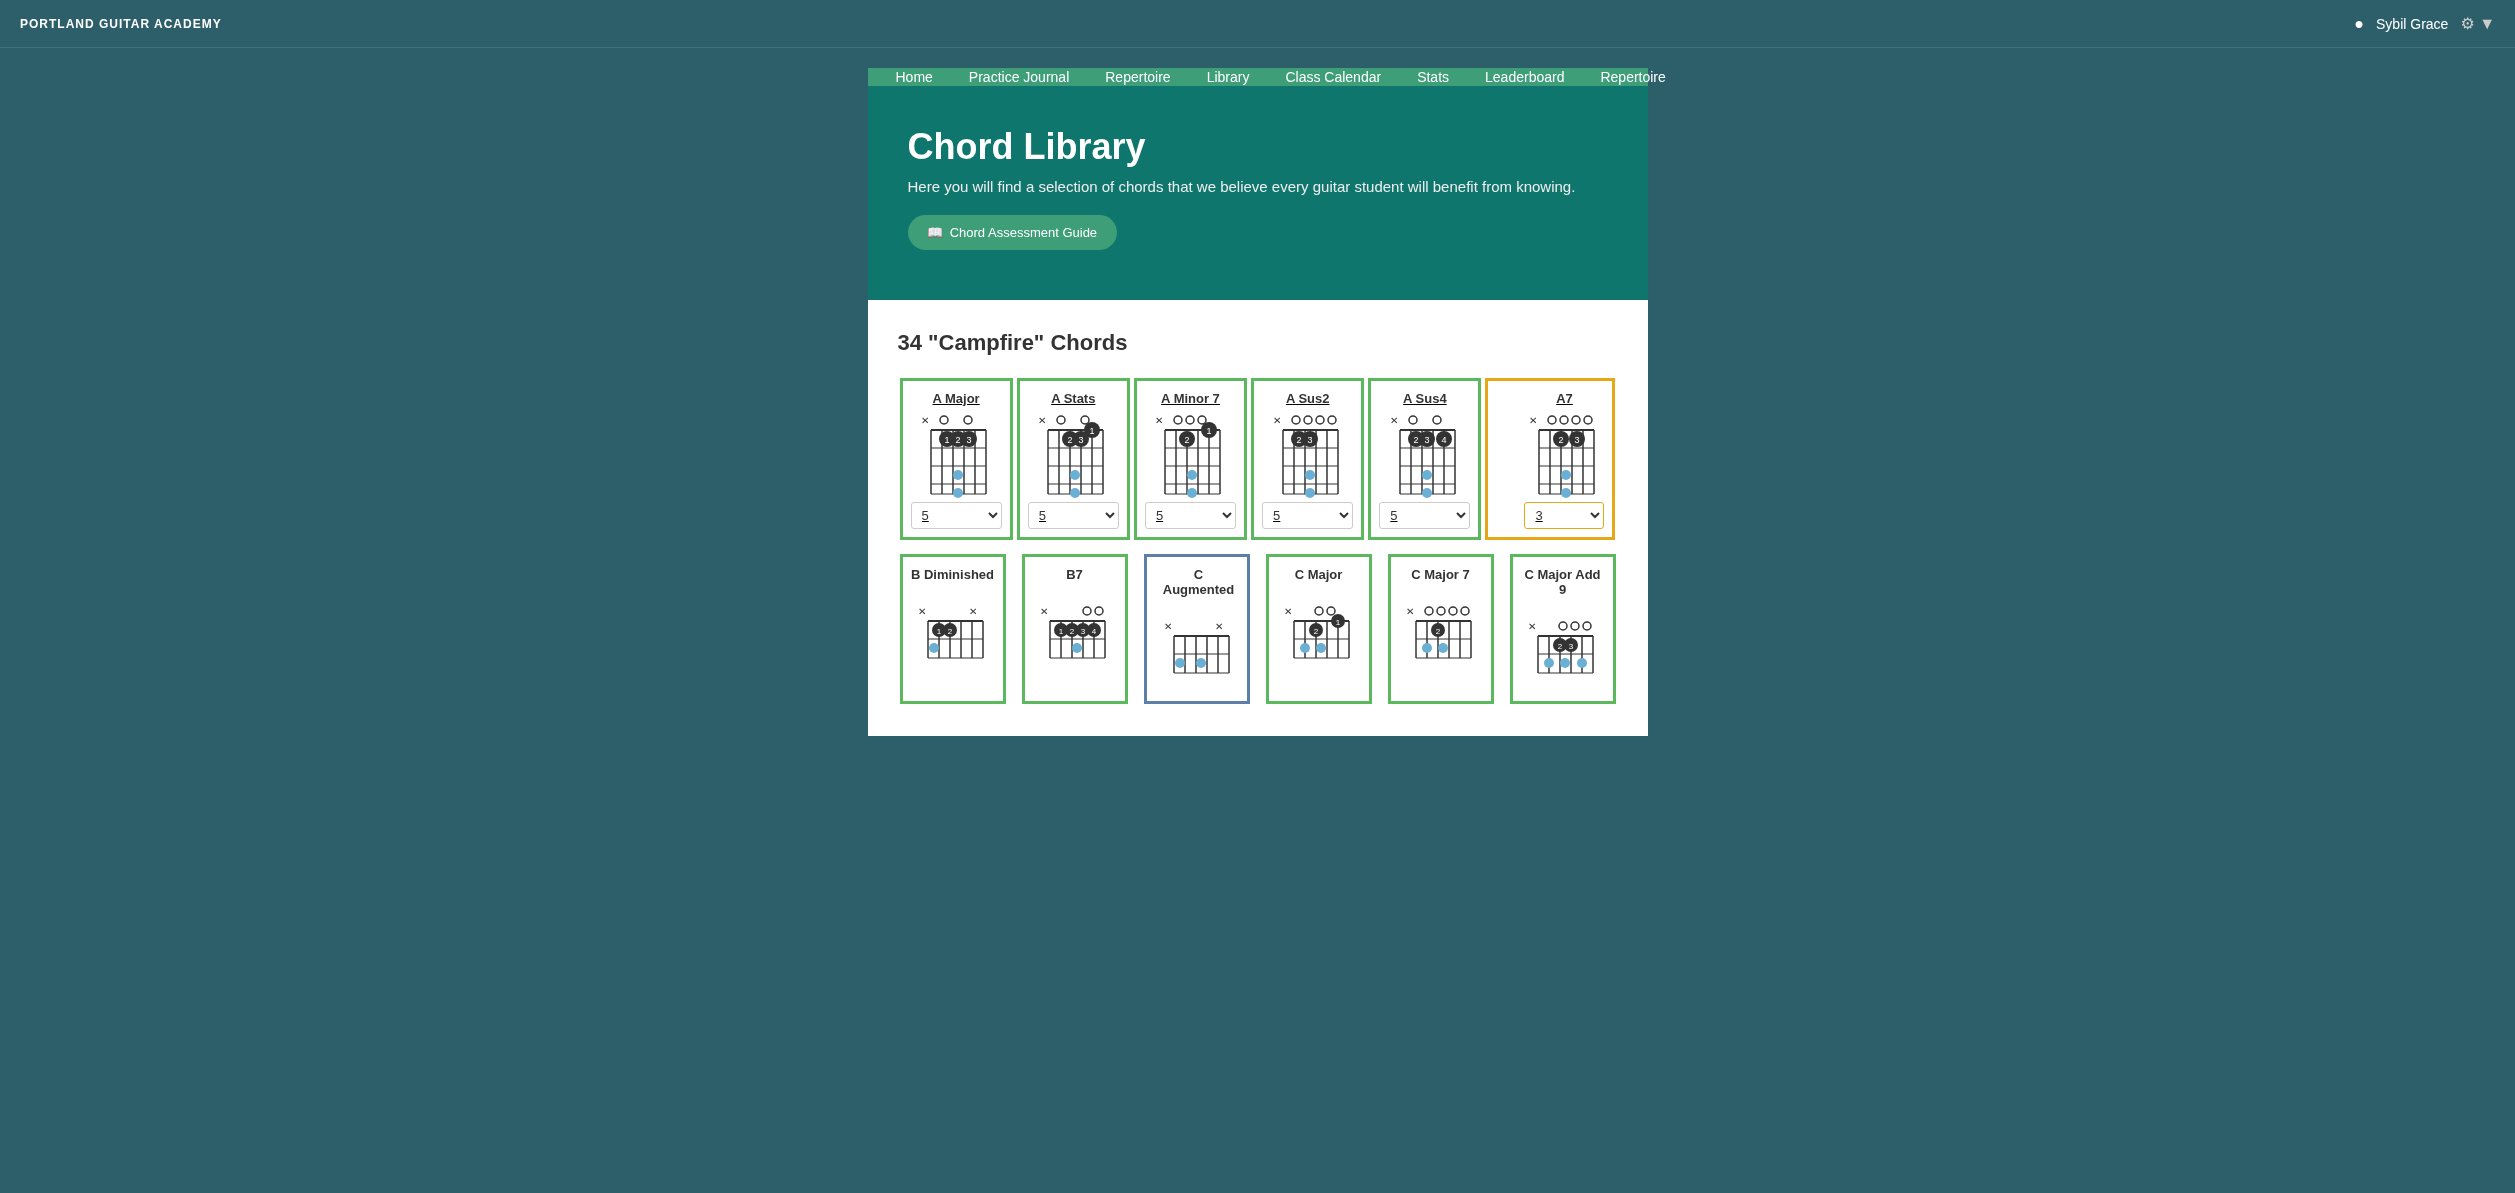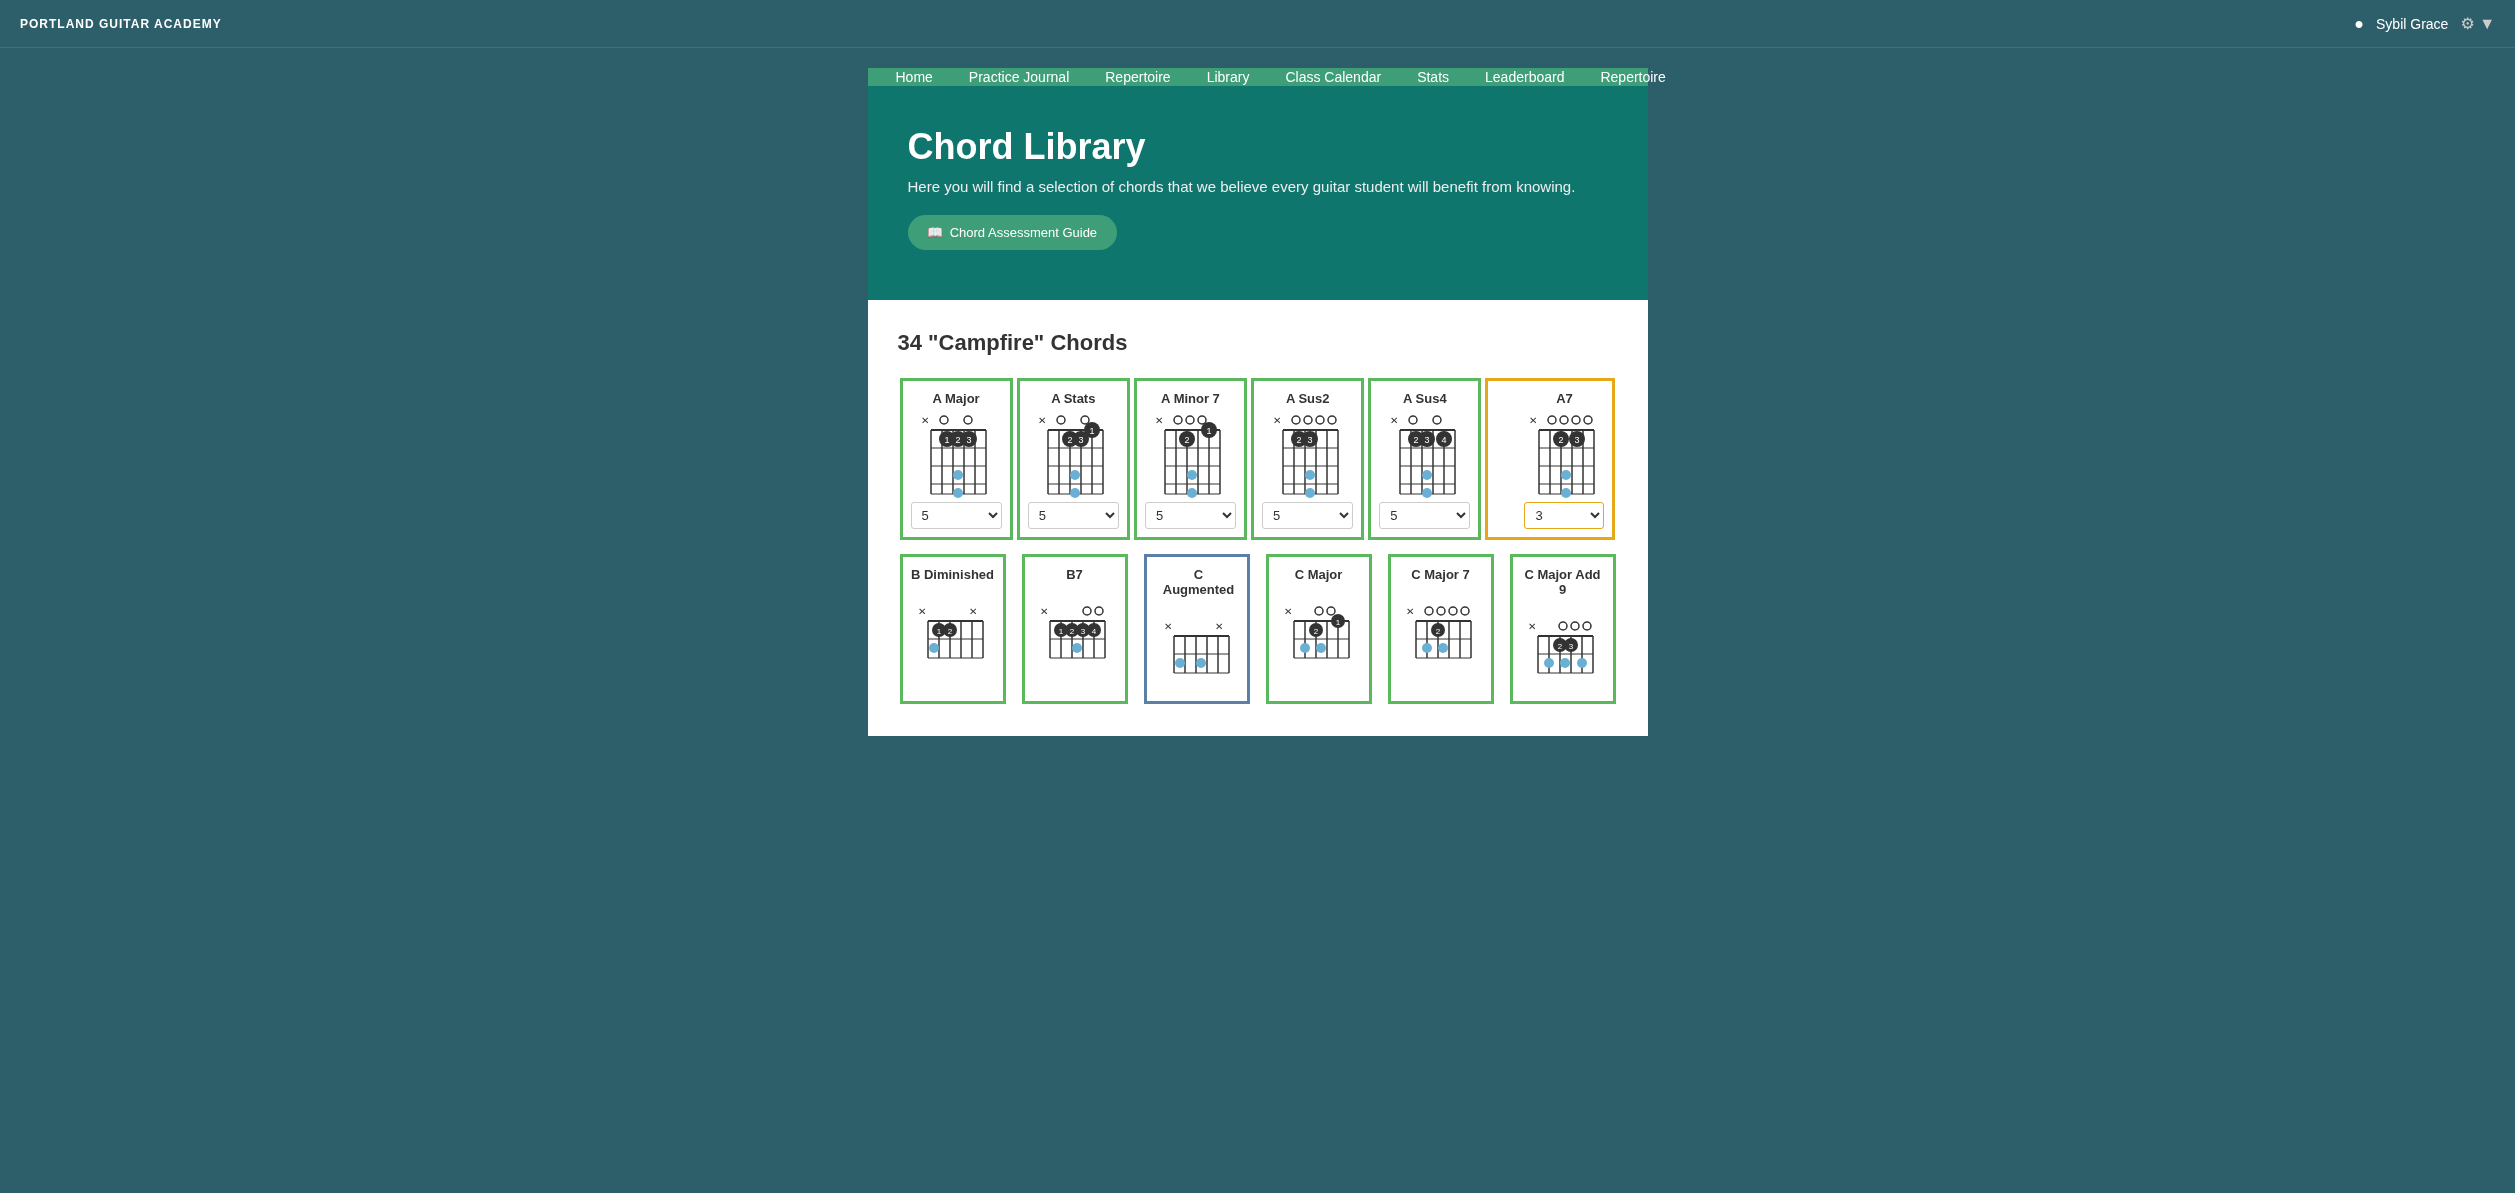--- a/index.html
+++ b/index.html
@@ -104,20 +104,21 @@
       font-weight: bold;
       margin-bottom: 20px;
       color: #333;
     }
 
     
     .chord-grid {
       display: grid;
       grid-template-columns: repeat(6, 1fr);
       gap: 0;
+      text-decoration: underline;
     }
 
     .chord-card {
       border: 3px solid #5cb85c;
       padding: 10px 8px 8px;
       display: flex;
       flex-direction: column;
       align-items: center;
       background: white;
       margin: 2px;

